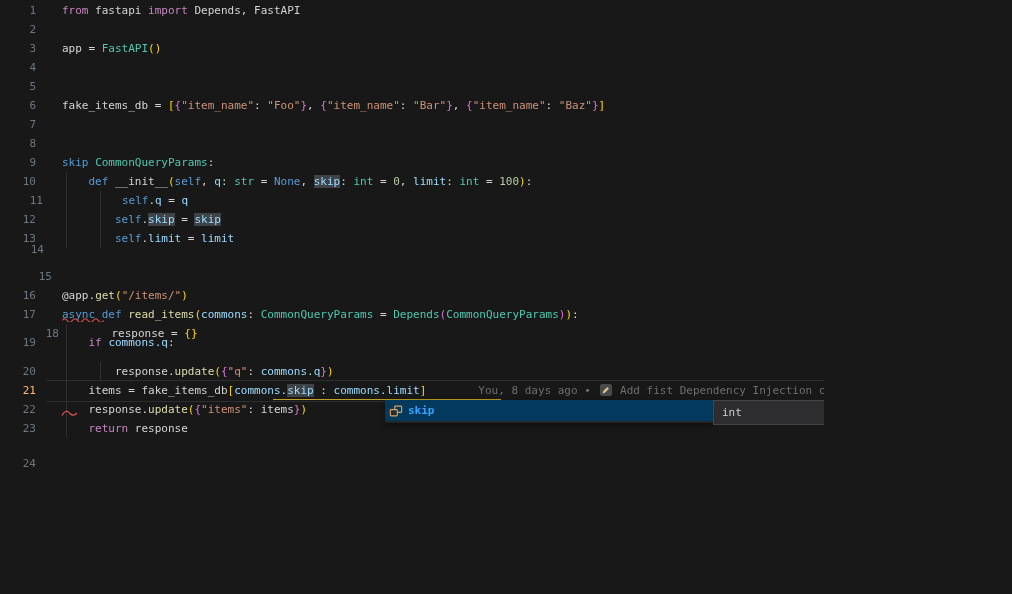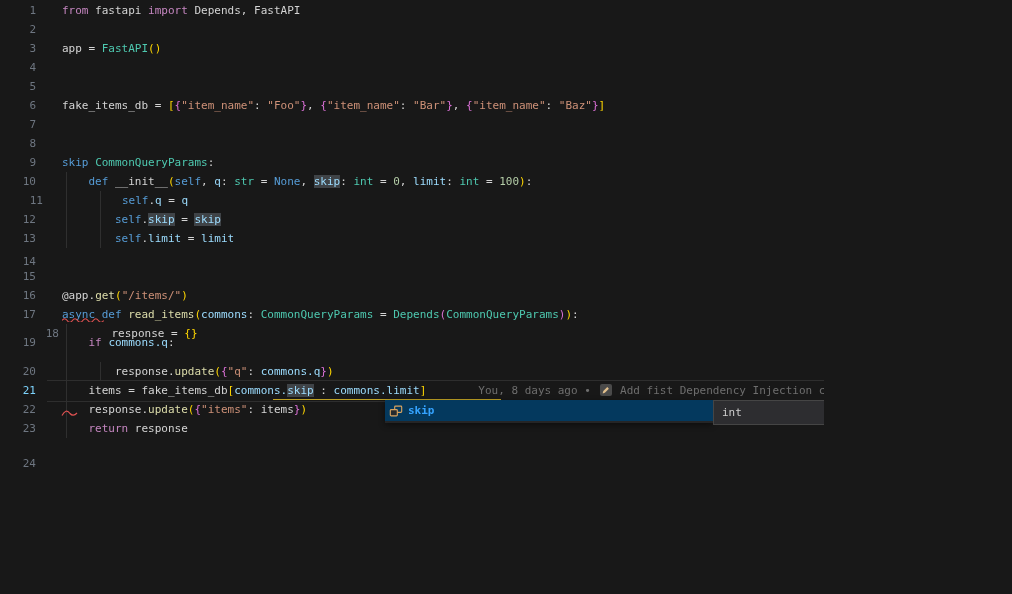--- a/index.html
+++ b/index.html
@@ -7,21 +7,21 @@
     position:relative;width:824px;height:594px;overflow:hidden;
     background:var(--bg,#181818);
     font-family:"DejaVu Sans Mono","Liberation Mono",monospace;
     font-size:11px;
   }
   .line{
     position:absolute;left:0;right:0;height:19px;line-height:19px;
     white-space:pre;color:var(--c-d,#d4d4d4);
   }
   .ln{display:inline-block;width:36px;text-align:right;color:var(--c-ln,#6e7681);}
-  .ln.active{color:#7dd3fc;}
+  .ln.active{color:#fdba74;}
   .code{margin-left:26px;}
   .seg-d{color:var(--c-d,#d4d4d4);}
   .seg-kb{color:var(--c-kb,#569cd6);}
   .seg-kp{color:var(--c-kp,#c586c0);}
   .seg-cls{color:var(--c-cls,#4ec9b0);}
   .seg-fn{color:var(--c-fn,#dcdcaa);}
   .seg-var{color:var(--c-var,#9cdcfe);}
   .seg-str{color:var(--c-str,#ce9178);}
   .seg-num{color:var(--c-num,#b5cea8);}
   .seg-b1{color:var(--c-b1,#ffd700);}
@@ -73,22 +73,22 @@
       <div class="line" style="top: 58px;"><span class="ln">4</span><span class="code"></span></div>
       <div class="line" style="top: 77px;"><span class="ln">5</span><span class="code"></span></div>
       <div class="line" style="top: 96px;"><span class="ln">6</span><span class="code"><span class="seg-d">fake_items_db = </span><span class="seg-b1">[</span><span class="seg-b2">{</span><span class="seg-str">"item_name"</span><span class="seg-d">: </span><span class="seg-str">"Foo"</span><span class="seg-b2">}</span><span class="seg-d">, </span><span class="seg-b2">{</span><span class="seg-str">"item_name"</span><span class="seg-d">: </span><span class="seg-str">"Bar"</span><span class="seg-b2">}</span><span class="seg-d">, </span><span class="seg-b2">{</span><span class="seg-str">"item_name"</span><span class="seg-d">: </span><span class="seg-str">"Baz"</span><span class="seg-b2">}</span><span class="seg-b1">]</span></span></div>
       <div class="line" style="top: 115px;"><span class="ln">7</span><span class="code"></span></div>
       <div class="line" style="top: 134px;"><span class="ln">8</span><span class="code"></span></div>
       <div class="line" style="top: 153px;"><span class="ln">9</span><span class="code"><span class="seg-kb">skip</span><span class="seg-d"> </span><span class="seg-cls">CommonQueryParams</span><span class="seg-d">:</span></span></div>
       <div class="line" style="top: 172px;"><span class="ln">10</span><span class="code"><span class="seg-d">    </span><span class="seg-kb">def</span><span class="seg-d"> __init__</span><span class="seg-b1">(</span><span class="seg-kb">self</span><span class="seg-d">, </span><span class="seg-var">q</span><span class="seg-d">: </span><span class="seg-cls">str</span><span class="seg-d"> = </span><span class="seg-kb">None</span><span class="seg-d">, </span><span class="seg-var hl">skip</span><span class="seg-d">: </span><span class="seg-cls">int</span><span class="seg-d"> = </span><span class="seg-num">0</span><span class="seg-d">, </span><span class="seg-var">limit</span><span class="seg-d">: </span><span class="seg-cls">int</span><span class="seg-d"> = </span><span class="seg-num">100</span><span class="seg-b1">)</span><span class="seg-d">:</span></span></div>
       <div class="line" style="top: 191px; padding-left: 7px;"><span class="ln">11</span><span class="code"><span class="seg-d">        </span><span class="seg-kb">self</span><span class="seg-d">.</span><span class="seg-var">q</span><span class="seg-d"> = </span><span class="seg-var">q</span></span></div>
       <div class="line" style="top: 210px;"><span class="ln">12</span><span class="code"><span class="seg-d">        </span><span class="seg-kb">self</span><span class="seg-d">.</span><span class="seg-var hl">skip</span><span class="seg-d"> = </span><span class="seg-var hl">skip</span></span></div>
       <div class="line" style="top: 229px;"><span class="ln">13</span><span class="code"><span class="seg-d">        </span><span class="seg-kb">self</span><span class="seg-d">.</span><span class="seg-var">limit</span><span class="seg-d"> = </span><span class="seg-var">limit</span></span></div>
-      <div class="line" style="top: 252px;"><span class="ln">14</span><span class="code"></span></div>
-      <div class="line" style="top: 267px;"><span class="ln">15</span><span class="code"></span></div>
+      <div class="line" style="top: 240px; padding-left: 8px;"><span class="ln">14</span><span class="code"></span></div>
+      <div class="line" style="top: 267px; padding-left: 16px;"><span class="ln">15</span><span class="code"></span></div>
       <div class="line" style="top: 286px;"><span class="ln">16</span><span class="code"><span class="seg-d">@app.</span><span class="seg-fn">get</span><span class="seg-b1">(</span><span class="seg-str">"/items/"</span><span class="seg-b1">)</span></span></div>
       <div class="line" style="top: 305px;"><span class="ln">17</span><span class="code"><span class="seg-kb">async</span><span class="seg-d"> </span><span class="seg-kb">def</span><span class="seg-d"> </span><span class="seg-fn">read_items</span><span class="seg-b1">(</span><span class="seg-var">commons</span><span class="seg-d">: </span><span class="seg-cls">CommonQueryParams</span><span class="seg-d"> = </span><span class="seg-cls">Depends</span><span class="seg-b2">(</span><span class="seg-cls">CommonQueryParams</span><span class="seg-b2">)</span><span class="seg-b1">)</span><span class="seg-d">:</span></span></div>
       <div class="line" style="top: 324px; margin-left: 23px;"><span class="ln">18</span><span class="code"><span class="seg-d">    response = </span><span class="seg-b1">{}</span></span></div>
       <div class="line" style="top: 333px;"><span class="ln">19</span><span class="code"><span class="seg-d">    </span><span class="seg-kp">if</span><span class="seg-d"> </span><span class="seg-var">commons.q</span><span class="seg-d">:</span></span></div>
       <div class="line" style="top: 362px;"><span class="ln">20</span><span class="code"><span class="seg-d">        response.</span><span class="seg-fn">update</span><span class="seg-b1">(</span><span class="seg-b2">{</span><span class="seg-str">"q"</span><span class="seg-d">: </span><span class="seg-var">commons.q</span><span class="seg-b2">}</span><span class="seg-b1">)</span></span></div>
       <div class="line" style="top: 381px;"><span class="ln active">21</span><span class="code"><span class="seg-d">    items = fake_items_db</span><span class="seg-b1">[</span><span class="seg-var">commons.</span><span class="seg-var hl">skip</span><span class="seg-d"> : </span><span class="seg-var">commons.limit</span><span class="seg-b1">]</span><span class="seg-blame" style="margin-left: 52px;">You, 8 days ago • </span><svg width="12" height="12" class="blame-icon">
             <rect x="0" y="0" width="12" height="12" rx="2" fill="#4a4a4a"></rect>
             <path d="M2.6 9.4 L3.3 7.1 L7.3 3.1 L8.9 4.7 L4.9 8.7 Z" fill="#e2c08d"></path>
           </svg><span class="seg-blame"> Add fist Dependency Injection c</span></span></div>
       <div class="line" style="top: 400px;"><span class="ln">22</span><span class="code"><span class="seg-d">    response.</span><span class="seg-fn">update</span><span class="seg-b1">(</span><span class="seg-b2">{</span><span class="seg-str">"items"</span><span class="seg-d">: </span><span class="seg-d">items</span><span class="seg-b2">}</span><span class="seg-b1">)</span></span></div>

